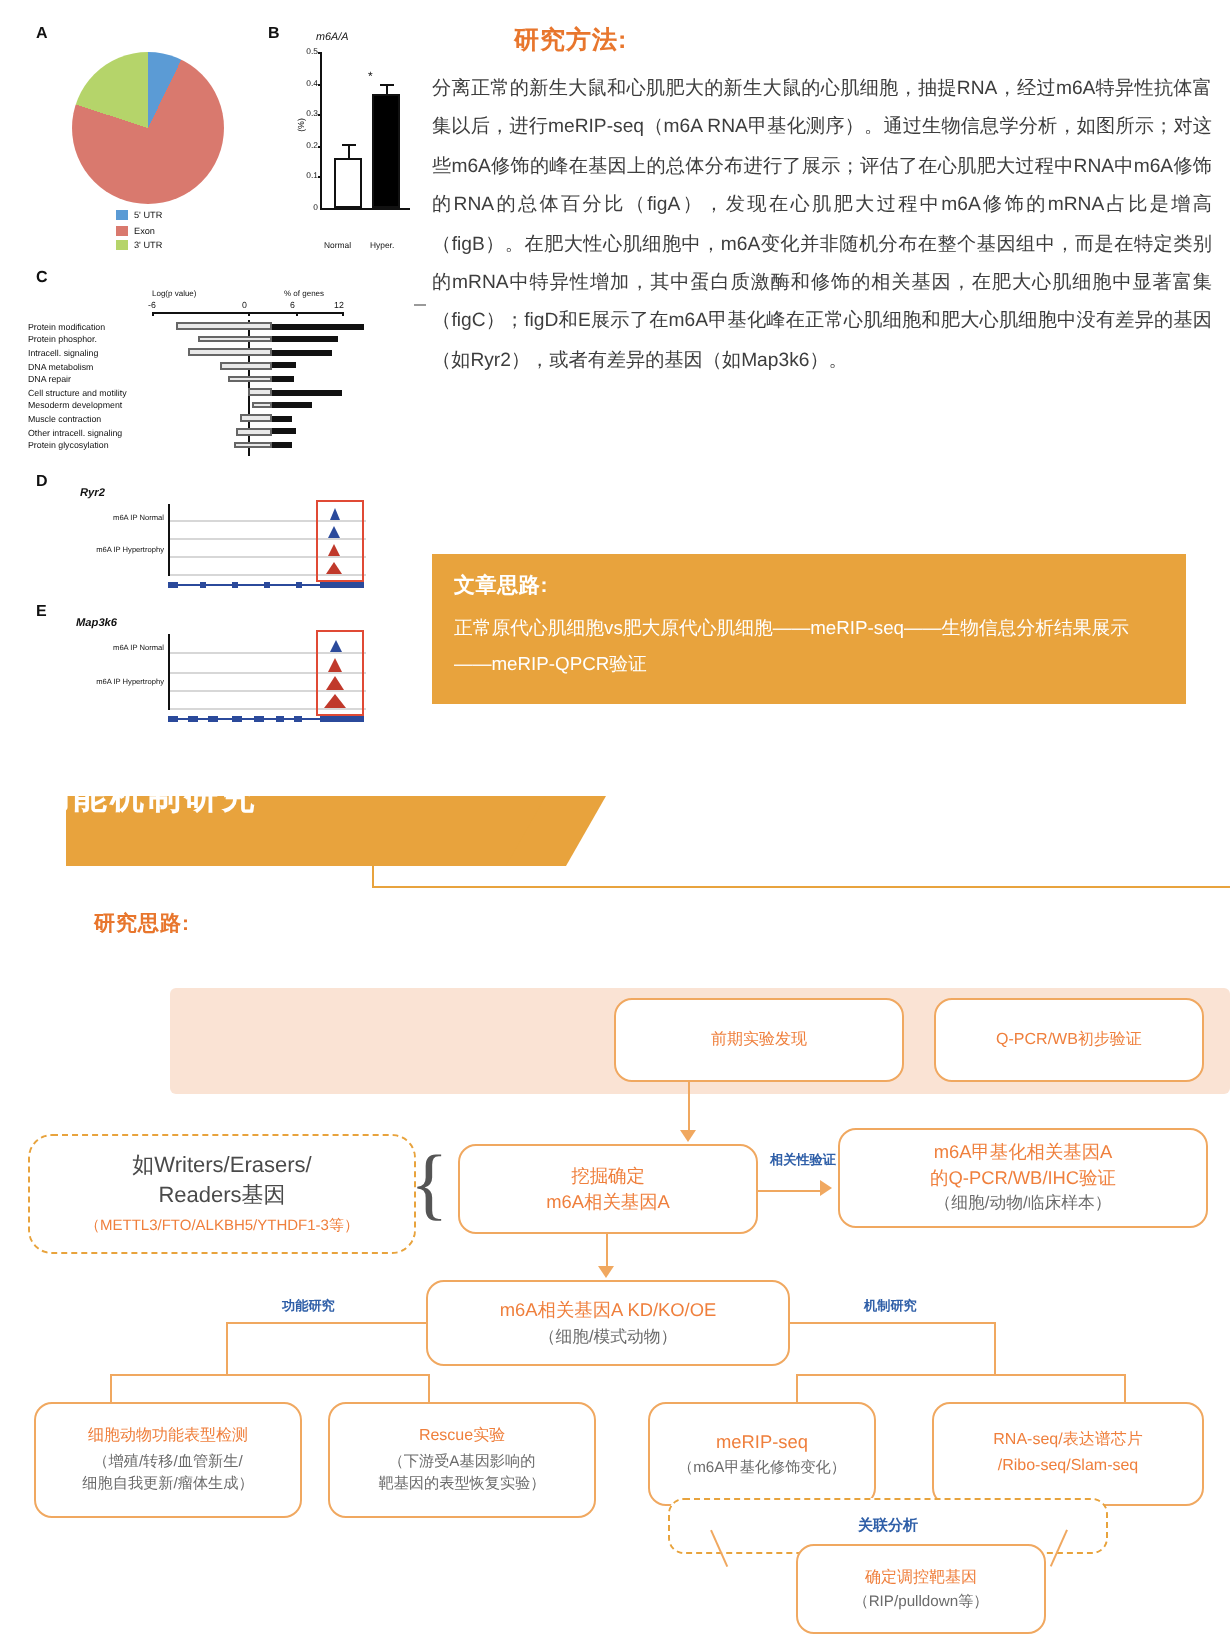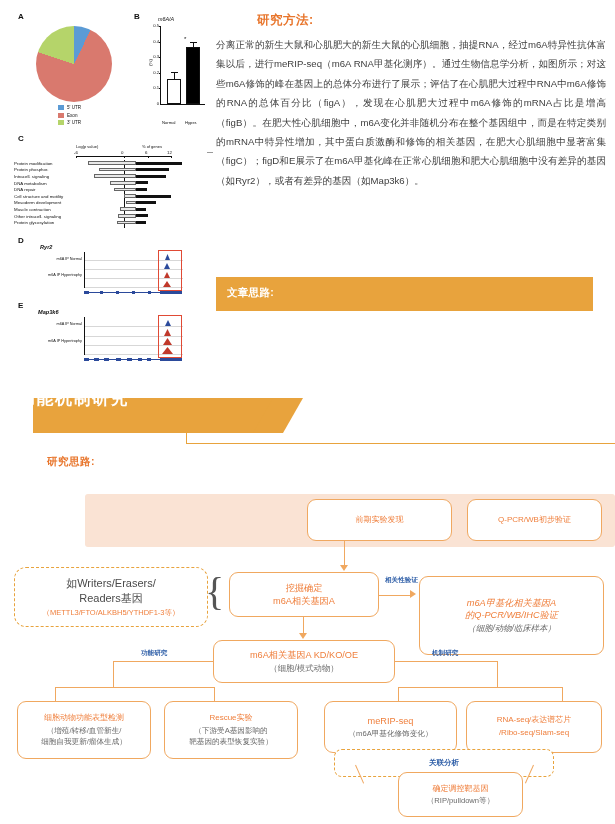--- a/index.html
+++ b/index.html
@@ -313,20 +313,21 @@
   </div>
 
   <div id="dash-left"></div>
   <div id="text-col">
     <div id="rm-title">研究方法:</div>
     <div id="rm-body">分离正常的新生大鼠和心肌肥大的新生大鼠的心肌细胞，抽提RNA，经过m6A特异性抗体富集以后，进行meRIP-seq（m6A RNA甲基化测序）。通过生物信息学分析，如图所示；对这些m6A修饰的峰在基因上的总体分布进行了展示；评估了在心肌肥大过程中RNA中m6A修饰的RNA的总体百分比（figA），发现在心肌肥大过程中m6A修饰的mRNA占比是增高（figB）。在肥大性心肌细胞中，m6A变化并非随机分布在整个基因组中，而是在特定类别的mRNA中特异性增加，其中蛋白质激酶和修饰的相关基因，在肥大心肌细胞中显著富集（figC）；figD和E展示了在m6A甲基化峰在正常心肌细胞和肥大心肌细胞中没有差异的基因（如Ryr2），或者有差异的基因（如Map3k6）。</div>
   </div>
 
   <div id="article-box">
     <div id="ab-title">文章思路:</div>
+    <div id="ab-body">正常原代心肌细胞vs肥大原代心肌细胞——meRIP-seq——生物信息分析结果展示——meRIP-QPCR验证</div>
   </div>
 </div>
 
 <div id="bottom-section">
 
   <div id="banner"></div>
   <div id="banner-tri"></div>
   <div id="banner-txt">功能机制研究</div>
   <div id="banner-rule2"></div>
   <div id="banner-rule"></div>
@@ -353,21 +354,21 @@
 
   <div class="card" style="left:229px;top:192px;width:150px;height:45px;">
     <div class="l1">挖掘确定</div>
     <div class="l1">m6A相关基因A</div>
   </div>
 
   <div class="edge-lbl" style="left:385px;top:196px;">相关性验证</div>
   <div class="conn hline" style="left:379px;top:215px;width:32px;"></div>
   <div class="arrow-r" style="left:410px;top:210px;"></div>
 
-  <div class="card" style="left:419px;top:196px;width:185px;height:79px;font-style:italic;">
+  <div class="card" style="left:419px;top:184px;width:185px;height:50px;">
     <div class="l1">m6A甲基化相关基因A</div>
     <div class="l1">的Q-PCR/WB/IHC验证</div>
     <div class="l2">（细胞/动物/临床样本）</div>
   </div>
 
   <div class="conn vline" style="left:303px;top:237px;height:18px;"></div>
   <div class="arrow-d" style="left:299px;top:253px;"></div>
 
   <div class="card" style="left:213px;top:260px;width:182px;height:43px;">
     <div class="l1">m6A相关基因A  KD/KO/OE</div>
@@ -391,21 +392,21 @@
   <div class="card" style="left:164px;top:321px;width:134px;height:58px;">
     <div class="l1s">Rescue实验</div>
     <div class="l2s">（下游受A基因影响的</div>
     <div class="l2s">靶基因的表型恢复实验）</div>
   </div>
   <div class="card" style="left:17px;top:321px;width:134px;height:58px;">
     <div class="l1s">细胞动物功能表型检测</div>
     <div class="l2s">（增殖/转移/血管新生/</div>
     <div class="l2s">细胞自我更新/瘤体生成）</div>
   </div>
-  <div class="card" style="left:324px;top:321px;width:133px;height:52px;">
+  <div class="card" style="left:324px;top:321px;width:114px;height:52px;">
     <div class="l1">meRIP-seq</div>
     <div class="l2s">（m6A甲基化修饰变化）</div>
   </div>
   <div class="card" style="left:466px;top:321px;width:136px;height:52px;">
     <div class="l1s">RNA-seq/表达谱芯片</div>
     <div class="l1s">/Ribo-seq/Slam-seq</div>
   </div>
 
   <div class="dashcard" style="left:334px;top:369px;width:220px;height:28px;border-radius:8px;">
     <div style="font-size:7.5px;font-weight:bold;color:#2f5fa8;">关联分析</div>

